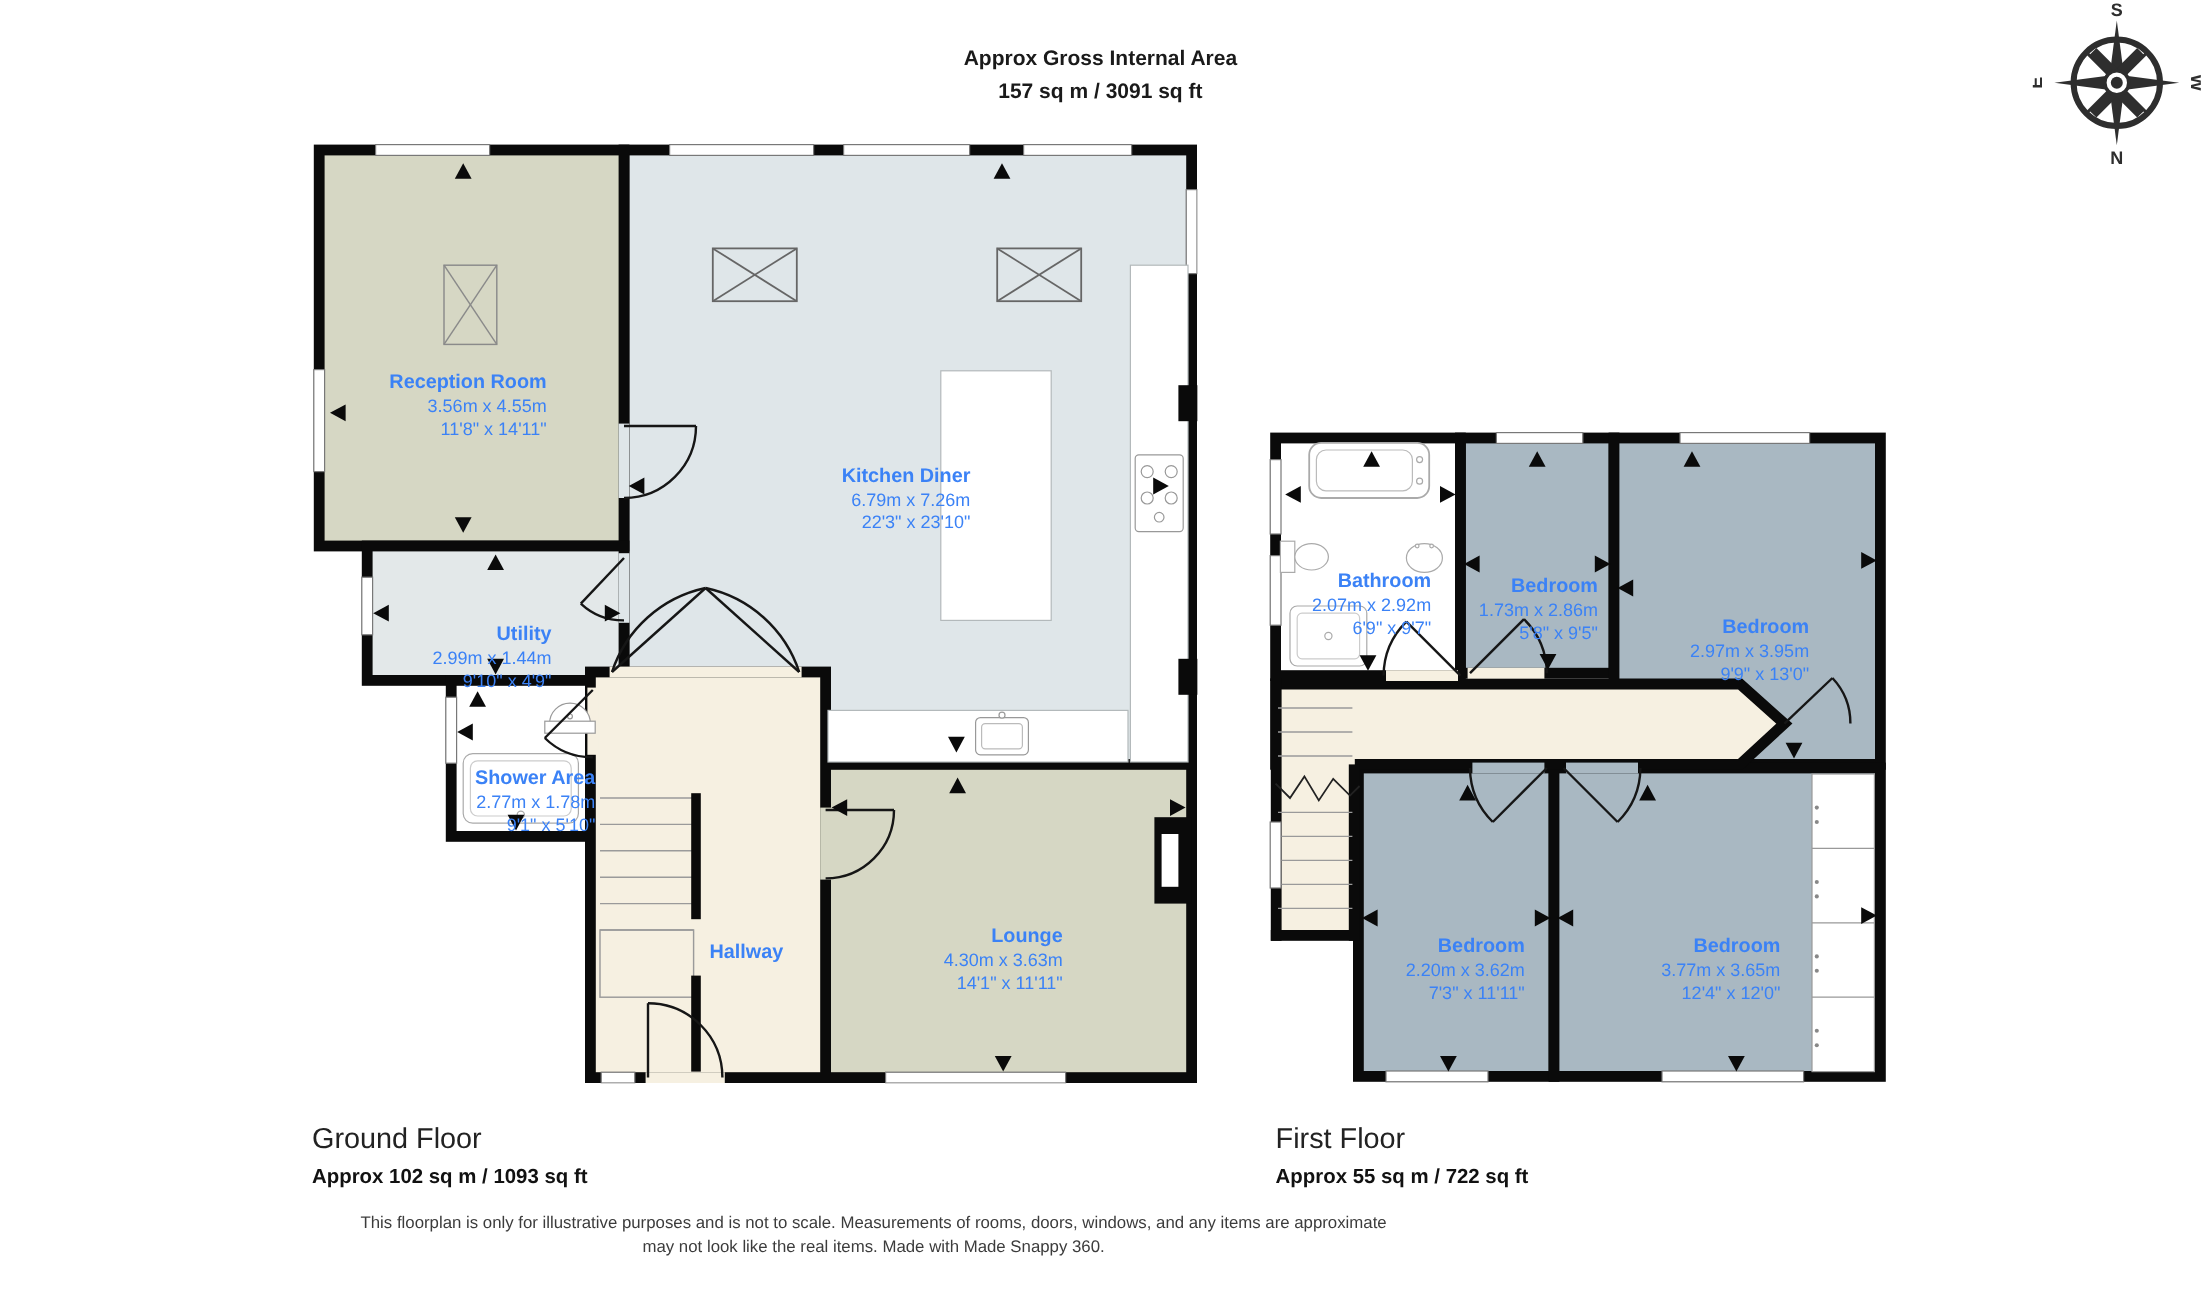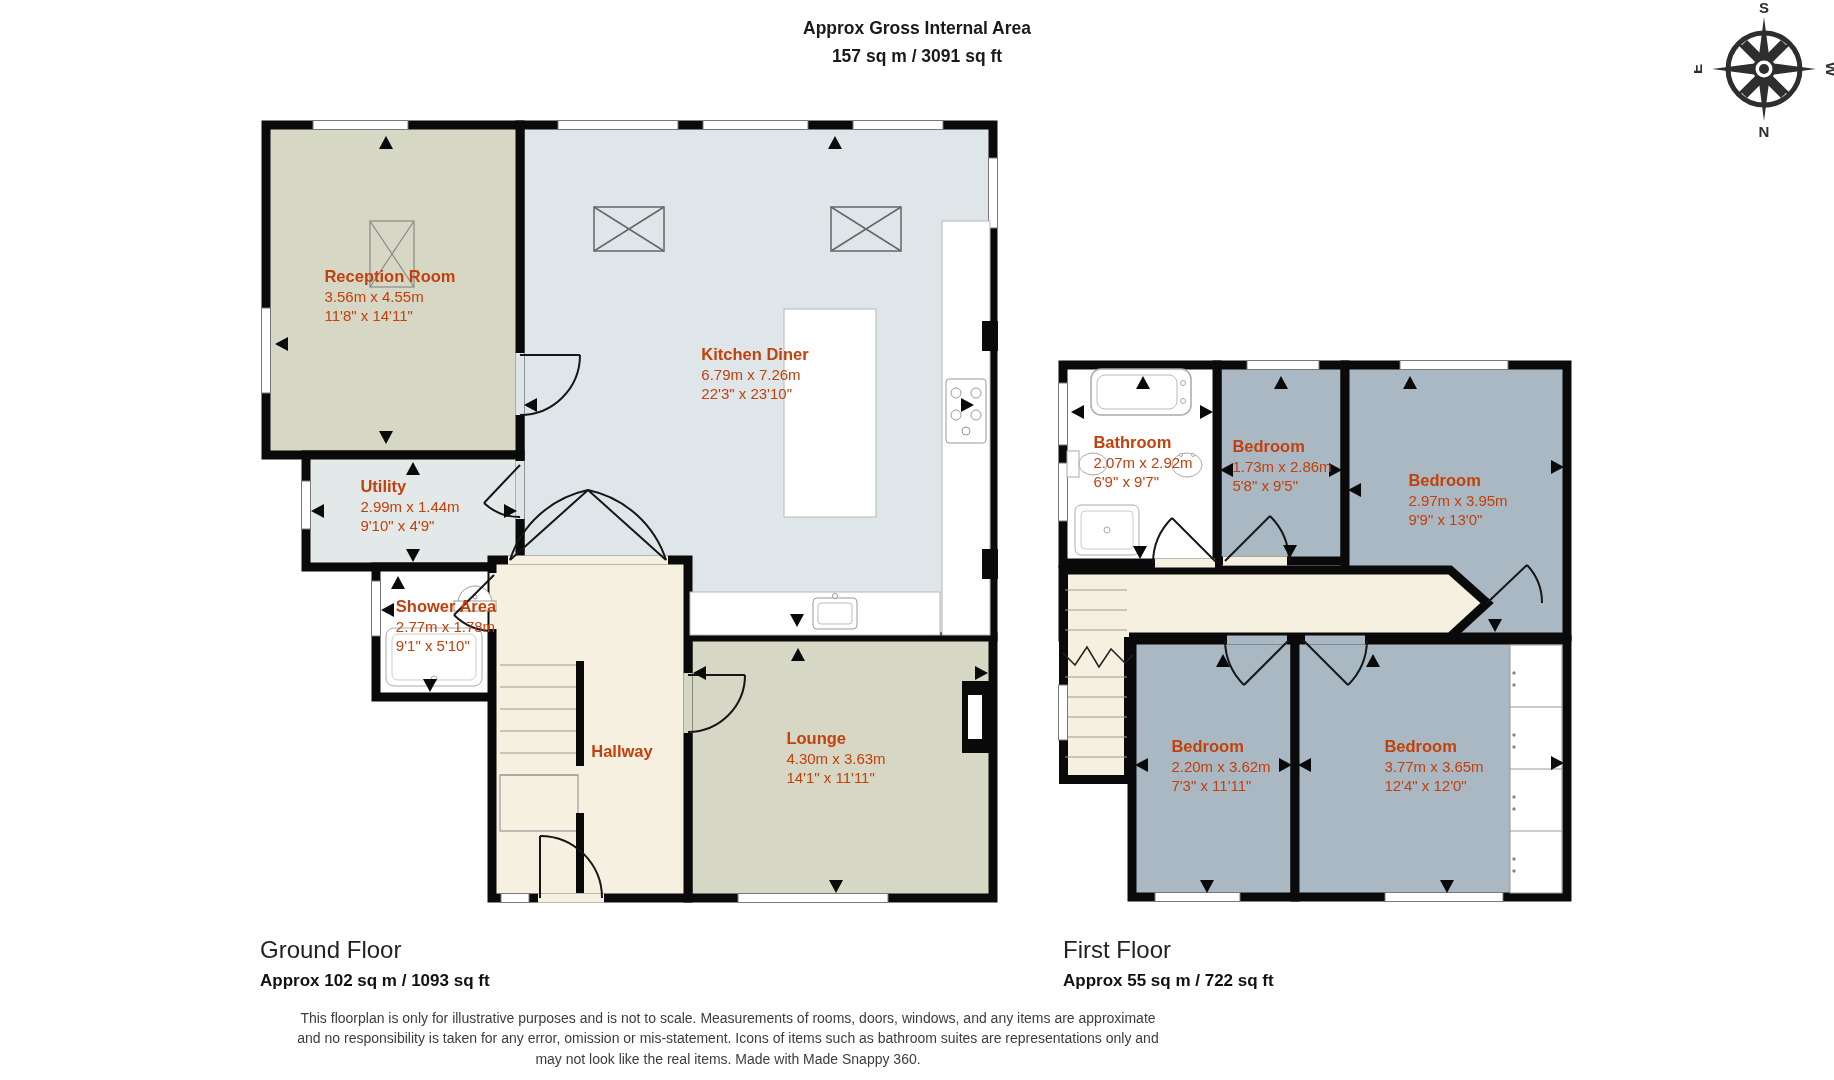--- a/index.html
+++ b/index.html
@@ -1,23 +1,23 @@
 <!DOCTYPE html>
 <html><head>
 <meta charset="utf-8">
 <style>
   html,body{margin:0;padding:0;background:#ffffff;}
   body{width:1834px;height:1080px;position:relative;overflow:hidden;
        font-family:"Liberation Sans", sans-serif;color:#111;}
   .abs{position:absolute;}
-  .title{left:0;top:14px;width:1834px;text-align:center;font-size:17.5px;
+  .title{left:0;top:34px;width:1834px;text-align:center;font-size:17.5px;
          font-weight:bold;line-height:1.6;color:#1a1a1a;}
   .floor-svg{position:absolute;}
-  .room-label{position:absolute;transform:translate(-50%,-50%);text-align:left;
-              line-height:1.28;font-size:15px;color:#c2410c;white-space:nowrap;}
+  .room-label{position:absolute;transform:translate(-50%,-50%);text-align:right;
+              line-height:1.28;font-size:15px;color:#3b82f6;white-space:nowrap;margin-top:42px;}
   .room-label .rname{font-weight:bold;font-size:16.5px;}
   .floor-heading{position:absolute;}
   .floor-heading .fh1{font-size:24px;color:#222;font-weight:400;}
   .floor-heading .fh2{font-size:17px;font-weight:bold;margin-top:7px;color:#111;text-align:right;}
   .disclaimer{left:0;top:1008px;width:1456px;text-align:center;font-size:14px;
               color:#3c3c3c;line-height:1.45;}
   .compass{position:absolute;left:1694px;top:0px;width:140px;height:140px;}
 </style>
 </head>
 <body>
@@ -371,15 +371,14 @@
   <div class="fh1">Ground Floor</div>
   <div class="fh2">Approx 102 sq m / 1093 sq ft</div>
 </div>
 <div class="floor-heading" style="left:1063px;top:936px;">
   <div class="fh1">First Floor</div>
   <div class="fh2">Approx 55 sq m / 722 sq ft</div>
 </div>
 
 <div class="abs disclaimer">
   <div>This floorplan is only for illustrative purposes and is not to scale. Measurements of rooms, doors, windows, and any items are approximate</div>
-  <div>and no responsibility is taken for any error, omission or mis-statement. Icons of items such as bathroom suites are representations only and</div>
   <div>may not look like the real items. Made with Made Snappy 360.</div>
 </div>
 
 </body></html>

